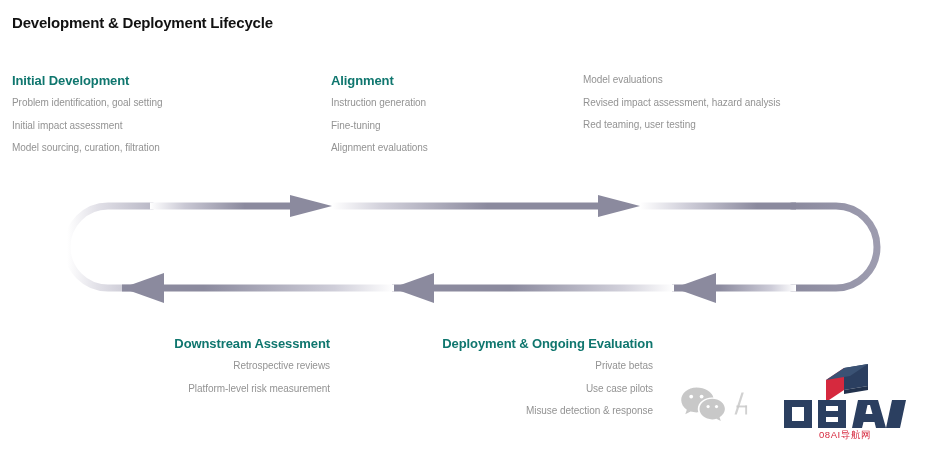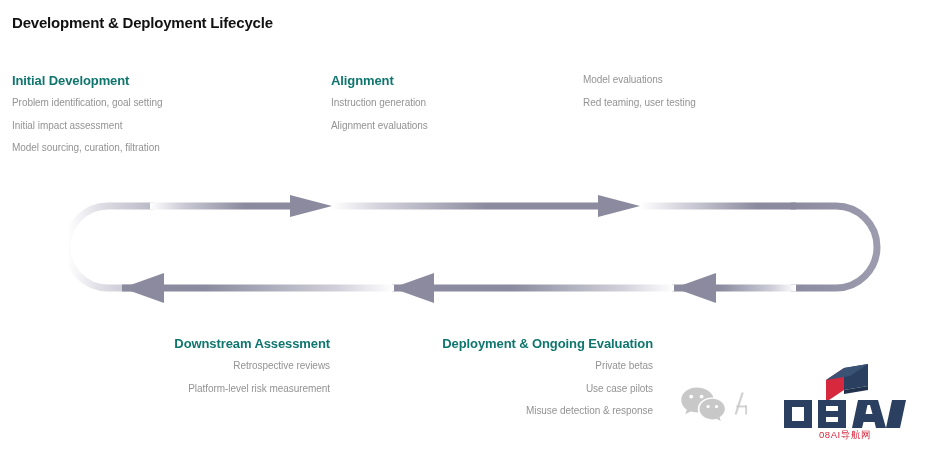--- a/index.html
+++ b/index.html
@@ -96,25 +96,27 @@
 <div class="phase align-left" id="phase-initial-development">
   <div class="phase-title">Initial Development</div>
   <div class="phase-item">Problem identification, goal setting</div>
   <div class="phase-item">Initial impact assessment</div>
   <div class="phase-item">Model sourcing, curation, filtration</div>
 </div>
 
 <div class="phase align-left" id="phase-alignment">
   <div class="phase-title">Alignment</div>
   <div class="phase-item">Instruction generation</div>
+  <div class="phase-item">Fine-tuning</div>
   <div class="phase-item">Alignment evaluations</div>
 </div>
 
 <div class="phase align-left" id="phase-evaluation">
   <div class="phase-item">Model evaluations</div>
+  <div class="phase-item">Revised impact assessment, hazard analysis</div>
   <div class="phase-item">Red teaming, user testing</div>
 </div>
 
 <div class="loop-diagram">
   <svg width="944" height="135" viewBox="0 0 944 135" xmlns="http://www.w3.org/2000/svg">
     <defs>
 
       <linearGradient id="gradTopA" x1="0" y1="0" x2="1" y2="0">
         <stop offset="0%" stop-color="#ffffff"></stop>
         <stop offset="22%" stop-color="#c9c8d4"></stop>

